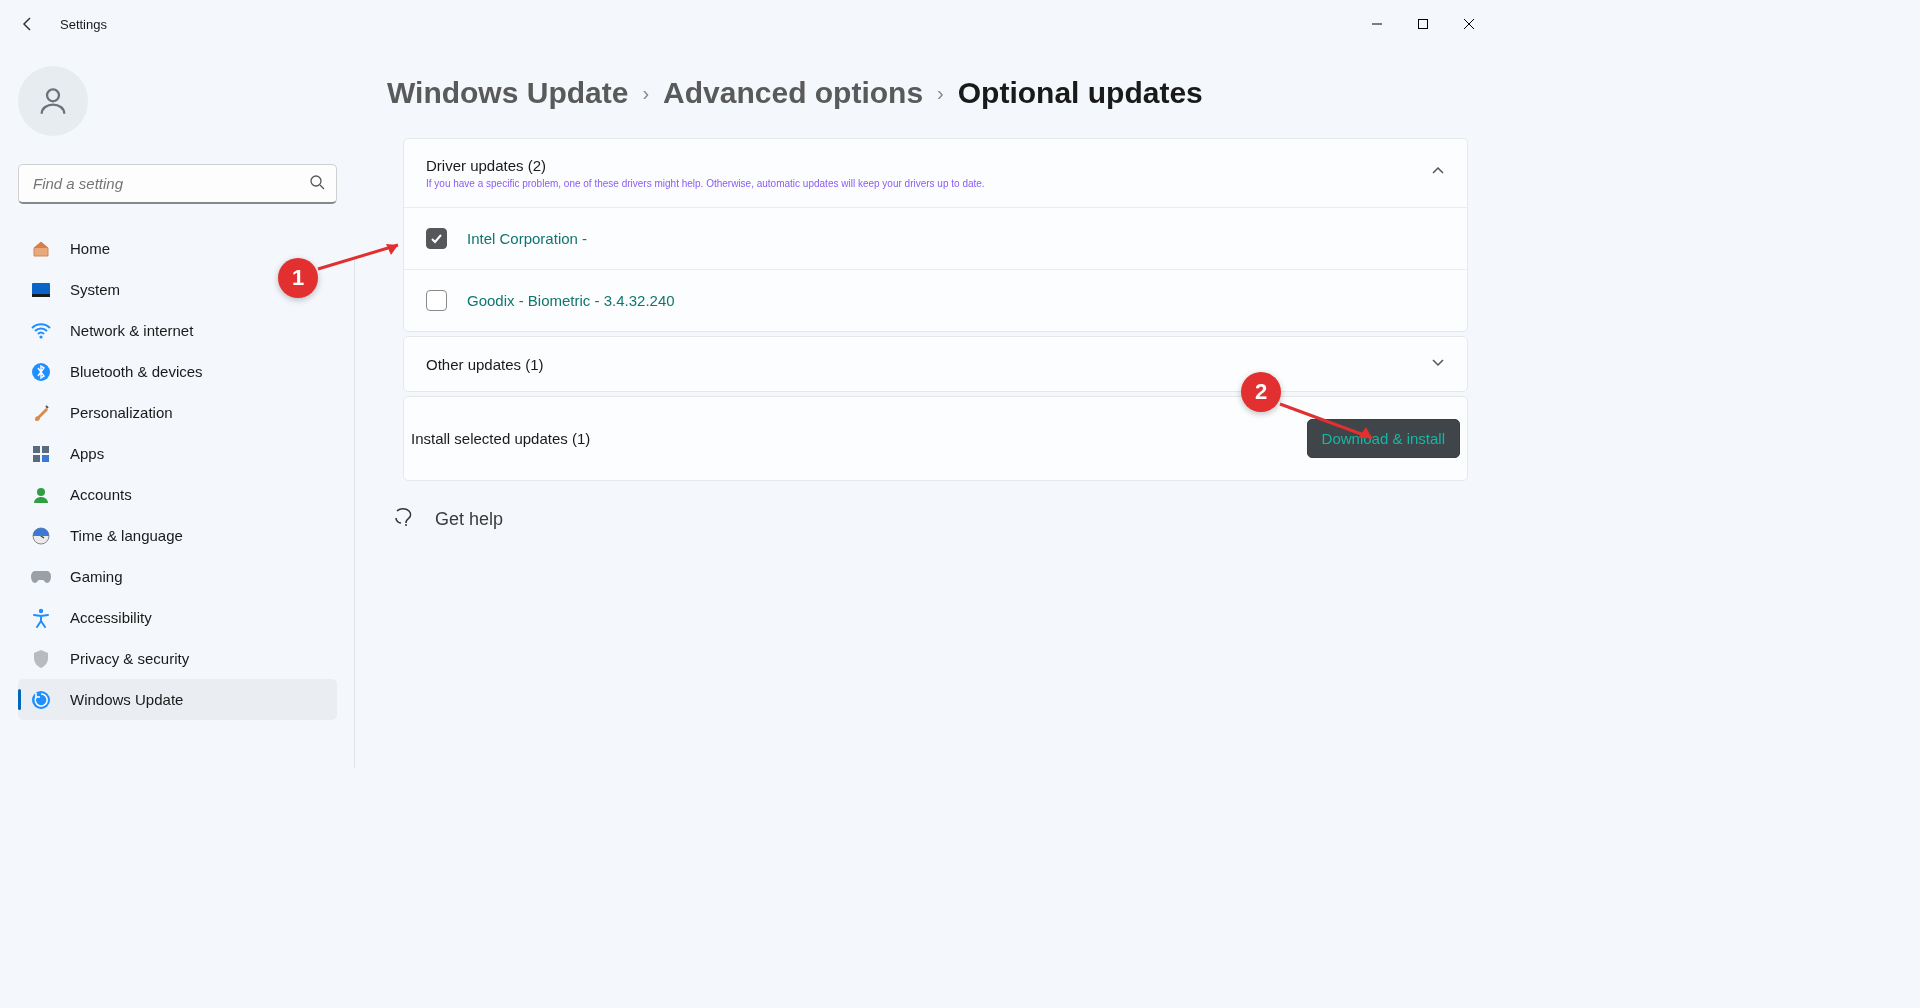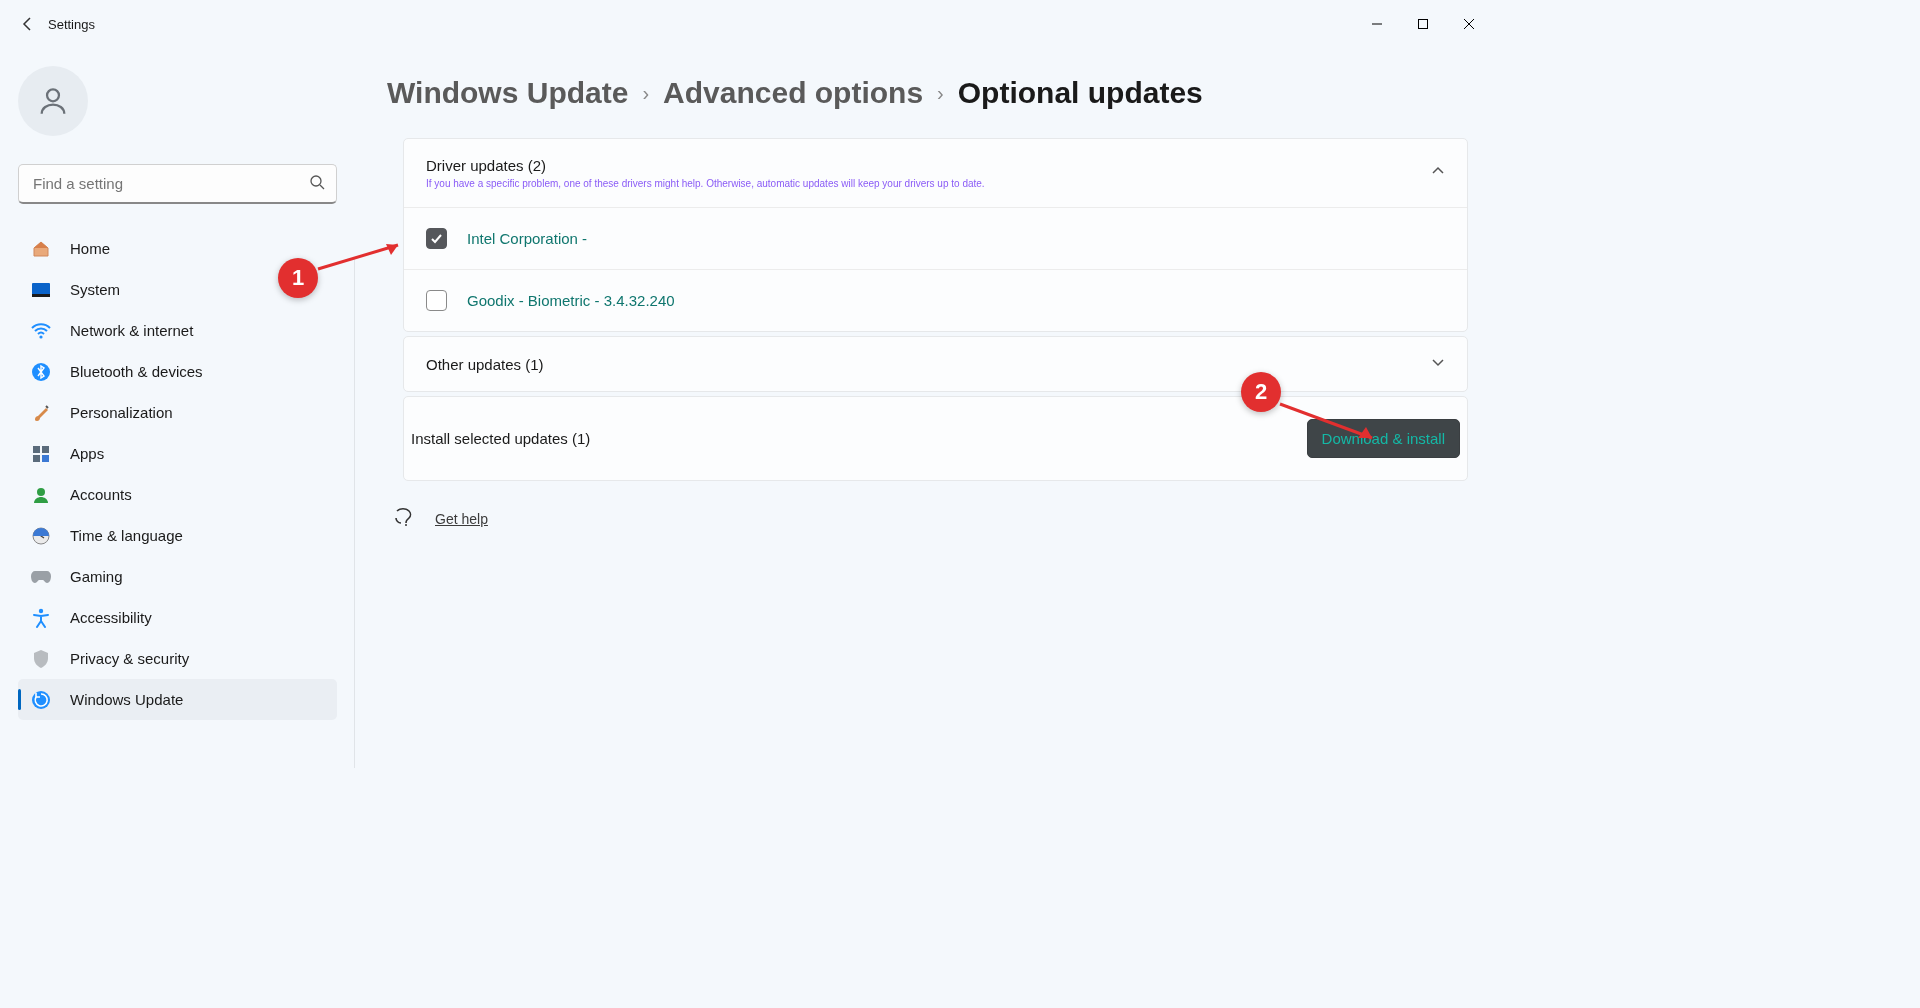--- a/index.html
+++ b/index.html
@@ -1,29 +1,29 @@
 <!DOCTYPE html>
 <html><head>
 <meta charset="utf-8">
 <style>
 * { margin: 0; padding: 0; box-sizing: border-box; font-family: "Segoe UI", -apple-system, sans-serif; }
 body { background: #f4f8fc; width: 1500px; height: 788px; overflow: hidden; color: #1a1a1a; }
 
 .titlebar { display: flex; align-items: center; height: 48px; padding: 0 8px; }
 .back-btn { width: 40px; height: 40px; display: flex; align-items: center; justify-content: center; cursor: pointer; border-radius: 4px; }
-.title-text { font-size: 13px; }
+.title-text { margin-left: 12px; font-size: 13px; }
 .window-controls { margin-left: auto; display: flex; }
 .win-ctrl { width: 46px; height: 40px; display: flex; align-items: center; justify-content: center; cursor: pointer; }
 
 .layout { display: flex; height: calc(100% - 48px); }
 .sidebar { width: 355px; padding: 18px 18px 0 18px; position: relative; }
 .sidebar::after { content: ""; position: absolute; right: 0; top: 210px; bottom: 20px; width: 1px; background: rgba(0,0,0,0.08); }
 .avatar { width: 70px; height: 70px; border-radius: 50%; background: #e7ecf1; display: flex; align-items: center; justify-content: center; margin-bottom: 28px; }
 .search-box { position: relative; margin-bottom: 24px; }
-.search-input { width: 100%; height: 40px; background: #fdfdfd; border: 1px solid #d0d0d0; border-bottom: 2px solid #888; border-radius: 5px; padding: 0 40px 0 14px; font-size: 15px; color: #ef4444; outline: none; }
+.search-input { width: 100%; height: 40px; background: #fdfdfd; border: 1px solid #d0d0d0; border-bottom: 2px solid #888; border-radius: 5px; padding: 0 40px 0 14px; font-size: 15px; color: #ef4444; outline: none; font-style: italic; }
 .search-icon { position: absolute; right: 12px; top: 50%; transform: translateY(-50%); color: #555; }
 .nav { list-style: none; }
 .nav-item { display: flex; align-items: center; height: 41px; padding: 0 12px; border-radius: 5px; cursor: pointer; font-size: 15px; color: #1a1a1a; position: relative; }
 .nav-item.active { background: #eaeef3; }
 .nav-item.active::before { content: ""; position: absolute; left: 0; top: 10px; bottom: 10px; width: 3px; background: #0067c0; border-radius: 2px; }
 .nav-icon { width: 22px; height: 22px; margin-right: 18px; display: flex; align-items: center; justify-content: center; }
 
 .main { flex: 1; padding: 28px 32px 0 32px; overflow-y: auto; }
 .breadcrumb { display: flex; align-items: center; gap: 14px; font-size: 30px; margin-bottom: 28px; flex-wrap: wrap; }
 .crumb { color: #5a5a5a; font-weight: 600; cursor: pointer; }
@@ -35,21 +35,21 @@
 .panel-title { font-size: 15px; font-weight: 400; color: #1a1a1a; }
 .panel-sub { font-size: 10px; color: #8b5cf6; margin-top: 4px; }
 .chevron { color: #555; }
 .update-row { display: flex; align-items: center; gap: 20px; padding: 20px 22px; border-top: 1px solid #ececec; font-size: 15px; color: #0f766e; }
 .checkbox { width: 21px; height: 21px; border-radius: 4px; cursor: pointer; display: flex; align-items: center; justify-content: center; background: #fff; border: 1px solid #8a8a8a; }
 .checkbox.checked { background: #55575b; border-color: #55575b; color: #fff; }
 .panel.simple { padding: 22px 7px; display: flex; align-items: center; justify-content: space-between; margin-top: 4px; margin-bottom: 4px; }
 .panel.install { margin-top: 4px; }
 .dl-btn { background: #3f4548; border: 1px solid #3a3e41; color: #14b8a6; padding: 10px 14px; border-radius: 5px; font-size: 15px; cursor: pointer; }
 
-.help-row { display: flex; align-items: center; gap: 22px; padding: 22px 6px; font-size: 14px; color: #3b3b3b; cursor: pointer; text-decoration: underline; }
+.help-row { display: flex; align-items: center; gap: 22px; padding: 22px 6px; font-size: 18px; color: #3b3b3b; cursor: pointer; }
 .help-icon { color: #333; }
 
 .callout { position: absolute; width: 40px; height: 40px; border-radius: 50%; background: #e22f2f; color: #fff; font-size: 22px; font-weight: 600; display: flex; align-items: center; justify-content: center; box-shadow: 0 2px 6px rgba(0,0,0,0.25); }
 .arrow { position: absolute; pointer-events: none; }
 </style>
 </head>
 <body>
 
 <div class="titlebar">
   <div class="back-btn">

